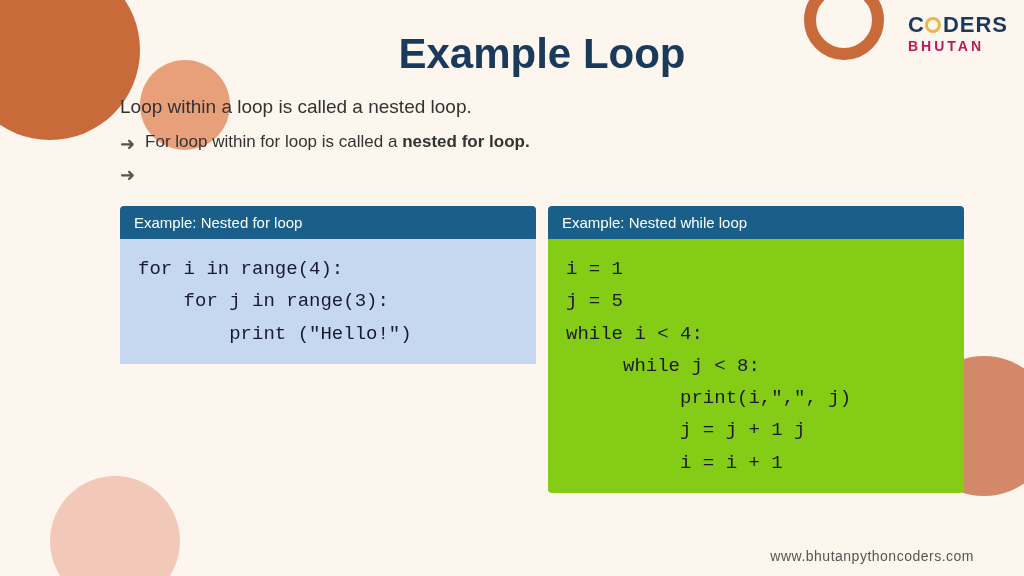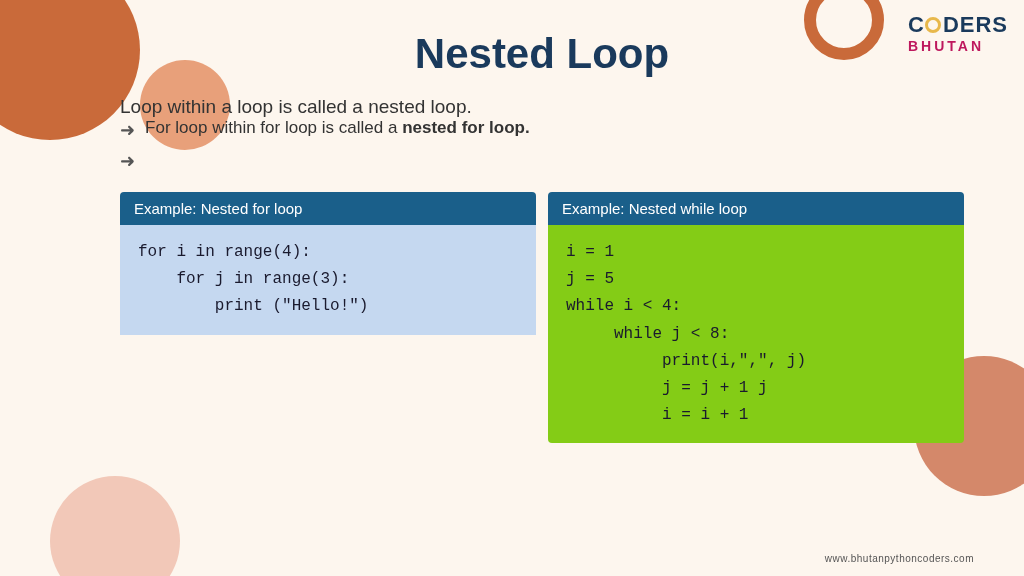--- a/index.html
+++ b/index.html
@@ -106,20 +106,21 @@
       font-weight: 800;
       color: #1a3a5c;
       margin-bottom: 18px;
       text-align: center;
       margin-left: -80px;
     }
 
     .intro-text {
       font-size: 19px;
       color: #333;
+      margin-bottom: 14px;
       margin-left: -80px;
     }
 
     .bullet-list {
       list-style: none;
       margin-bottom: 20px;
       margin-left: -80px;
     }
 
     .bullet-list li {
@@ -152,39 +153,39 @@
     .example-header {
       padding: 8px 14px;
       font-size: 15px;
       color: #fff;
       background-color: #1a5f8a;
     }
 
     .example-code {
       padding: 14px 18px;
       font-family: 'Courier New', Courier, monospace;
-      font-size: 16px;
+      font-size: 19px;
       color: #1a1a2e;
       white-space: pre;
       line-height: 1.7;
     }
 
     .example-code-for {
       background-color: #c5d8f0;
     }
 
     .example-code-while {
       background-color: #84cc16;
     }
 
     .website {
       position: absolute;
       bottom: 12px;
       right: 50px;
-      font-size: 10px;
+      font-size: 14px;
       color: #555;
       z-index: 10;
       letter-spacing: 0.5px;
     }
   </style>
 </head>
 <body>
 
 <div class="deco-top-left"></div>
 <div class="deco-top-left-small"></div>
@@ -192,21 +193,21 @@
 <div class="deco-right-mid"></div>
 <div class="deco-top-right-circle"></div>
 
 <div class="logo">
   <div class="logo-coders"><span style="color:#1a3a5c;font-weight:900;">C</span><span style="position:relative;display:inline-block;width:18px;height:22px;vertical-align:middle;"><span style="display:inline-block;width:16px;height:16px;border:3px solid #e8b84b;border-radius:50%;position:absolute;top:2px;left:0;"></span></span><span style="color:#1a3a5c;font-weight:900;">DERS</span></div>
   <div class="logo-bhutan">BHUTAN</div>
 </div>
 
 <div class="content">
 
-  <h1 class="page-title">Nested Loop</h1>
+  <h1 class="page-title">Example Loop</h1>
 
   <p class="intro-text">Loop within a loop is called a nested loop.</p>
 
   <ul class="bullet-list">
     <li>
       <span class="bullet-arrow">➜</span>
       <span>
         For loop within for loop is called a <strong>nested for loop.</strong>
       </span>
     </li>

